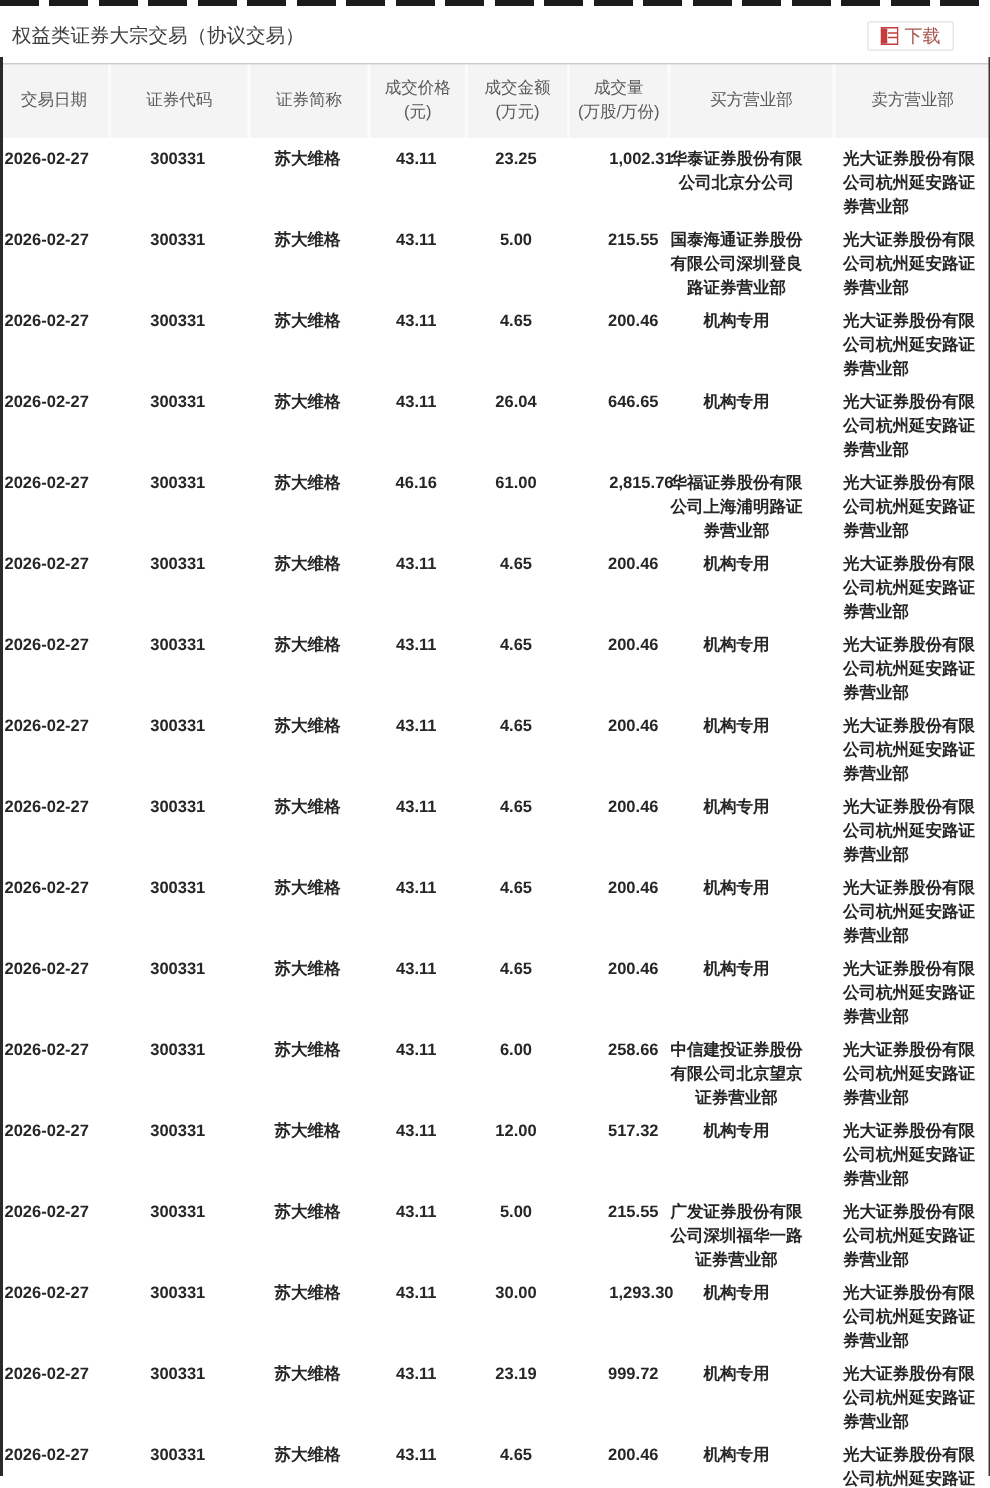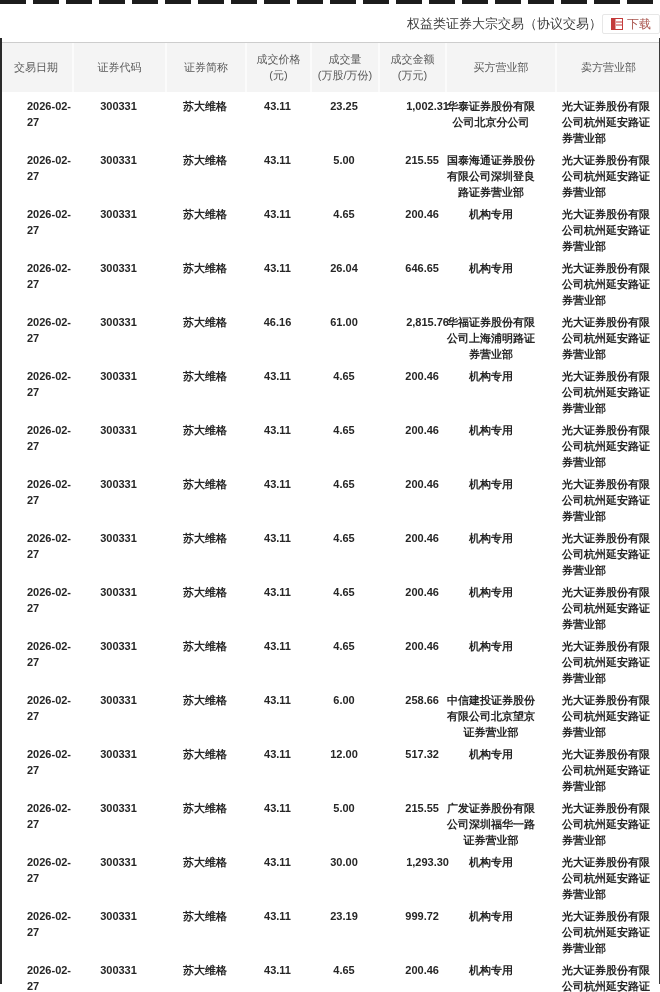--- a/index.html
+++ b/index.html
@@ -16,22 +16,22 @@
     height:4px;width:100%;
     background:repeating-linear-gradient(90deg,#1c1c1c 0 26px,#ffffff 26px 33px);
   }
   
   .edge-left{position:absolute;left:0;top:38px;bottom:8px;width:2px;background:#2a2a2a;z-index:3;}
   .edge-right{position:absolute;right:0;top:38px;bottom:8px;width:1px;background:#3a3a3a;z-index:3;}
   .bottom-strip{position:absolute;left:0;right:0;bottom:0;height:7px;background:#ededed;z-index:-2;}
 
   
   .titlebar{
-    display:flex;align-items:center;justify-content:flex-end;
-    padding:8px 0 6px 8px;height:24px;
+    display:flex;align-items:center;justify-content:space-between;
+    padding:8px 24px 6px 8px;height:24px;
   }
   .title{font-size:13px;font-weight:normal;color:#3c3c3c;margin:0;}
   .dl-btn{
     display:inline-flex;align-items:center;gap:4px;
     border:1px solid #e7e7e7;border-radius:2px;background:#fff;
     padding:3px 8px;cursor:pointer;
     font-family:"Liberation Sans", sans-serif;
     font-size:12px;color:#a8524b;line-height:1;
   }
   .dl-ic{display:inline-flex;width:12px;height:12px;}
@@ -54,21 +54,21 @@
 
   .tbody{display:block;}
   .trow{
     display:grid;
     grid-template-columns:72px 93px 80px 65px 68px 67px 110px 105px;
     min-height:53px;
     font-size:11px;font-weight:600;color:#262626;
     line-height:16px;
   }
   .cell{padding-top:6px;}
-  .c-date{text-align:left;padding-left:3px;margin-left:24px;}
+  .c-date{text-align:left;padding-left:3px;}
   .c-code,.c-name,.c-price,.c-vol{text-align:center;}
   .c-amt{text-align:right;padding-right:6px;white-space:nowrap;}
   .c-amt.wide{padding-right:0;margin-right:-4px;position:relative;z-index:1;}
   .c-buyer{text-align:center;padding-left:2px;padding-right:20px;word-break:break-all;}
   .c-seller{text-align:left;padding-left:7px;padding-right:10px;word-break:break-all;}
 
   
   .watermark{
     position:absolute;right:5px;bottom:2px;
     display:flex;align-items:center;gap:6px;
@@ -115,27 +115,27 @@
     <div class="h-l1">证券简称</div>
 
   </div>
 
   <div class="hcell">
     <div class="h-l1">成交价格</div>
     <div class="h-l2">(元)</div>
   </div>
 
   <div class="hcell">
+    <div class="h-l1">成交金额</div>
+    <div class="h-l2">(万元)</div>
+  </div>
+
+  <div class="hcell">
     <div class="h-l1">成交量</div>
     <div class="h-l2">(万股/万份)</div>
-  </div>
-
-  <div class="hcell">
-    <div class="h-l1">成交金额</div>
-    <div class="h-l2">(万元)</div>
   </div>
 
   <div class="hcell">
     <div class="h-l1">买方营业部</div>
 
   </div>
 
   <div class="hcell">
     <div class="h-l1">卖方营业部</div>
 

